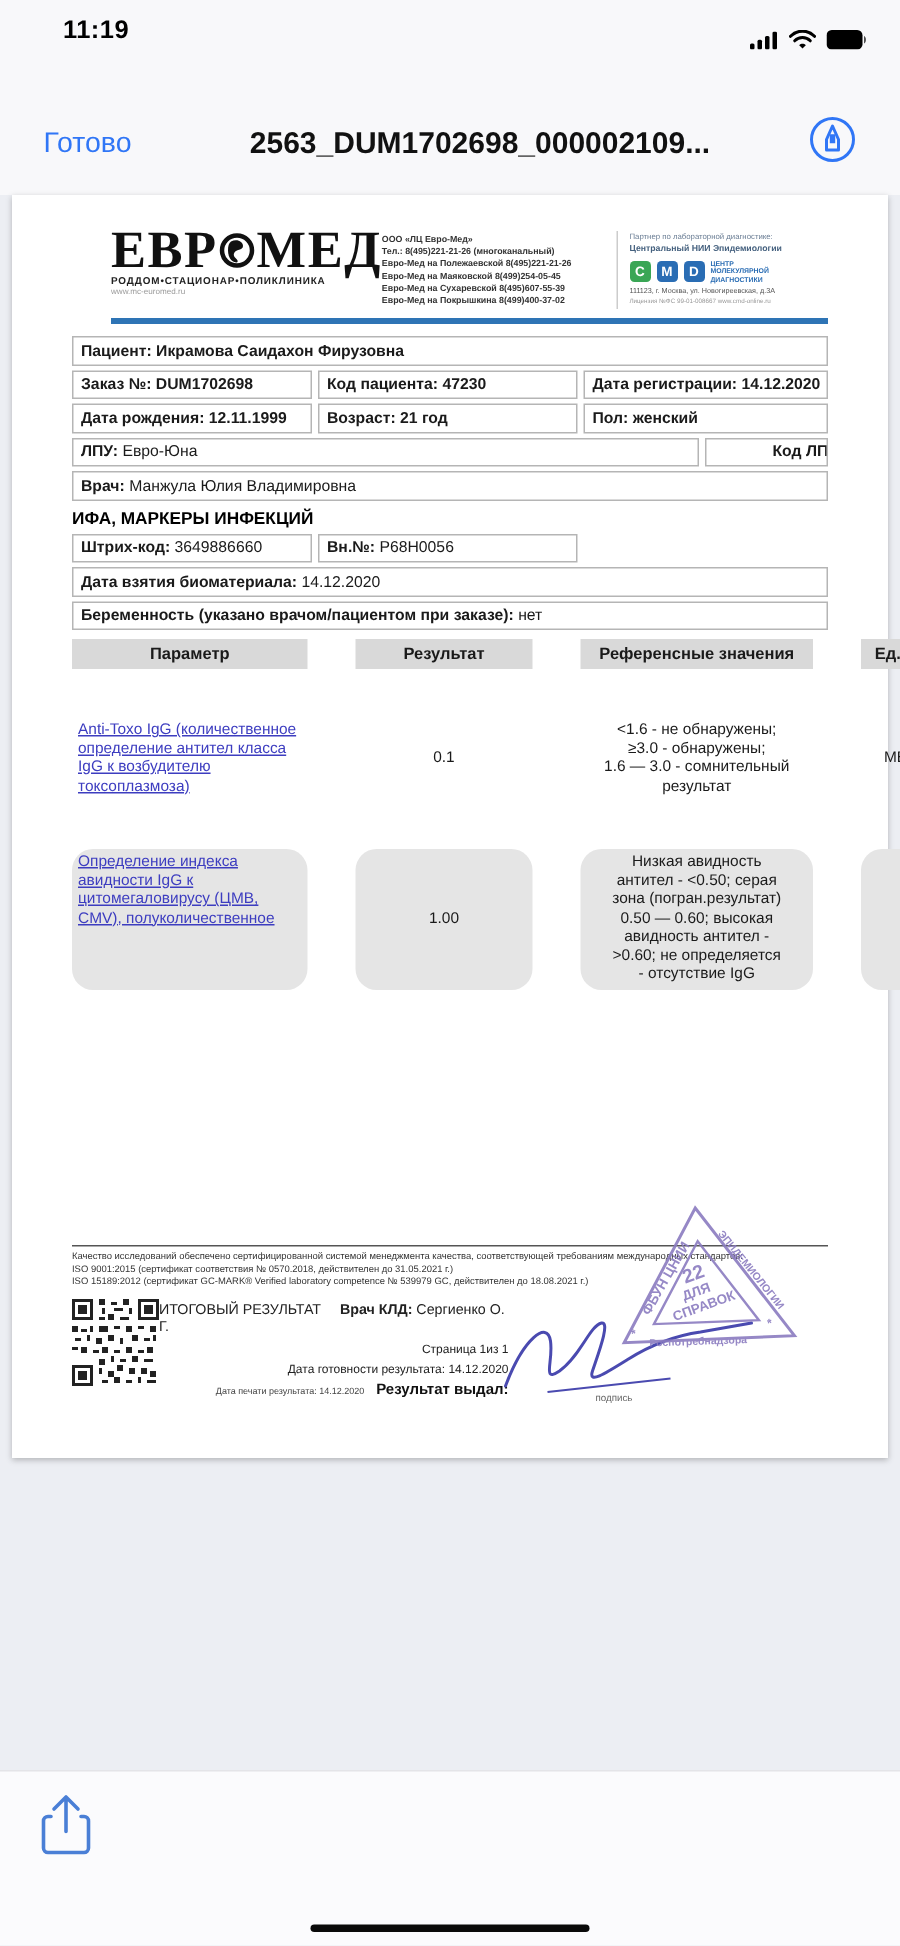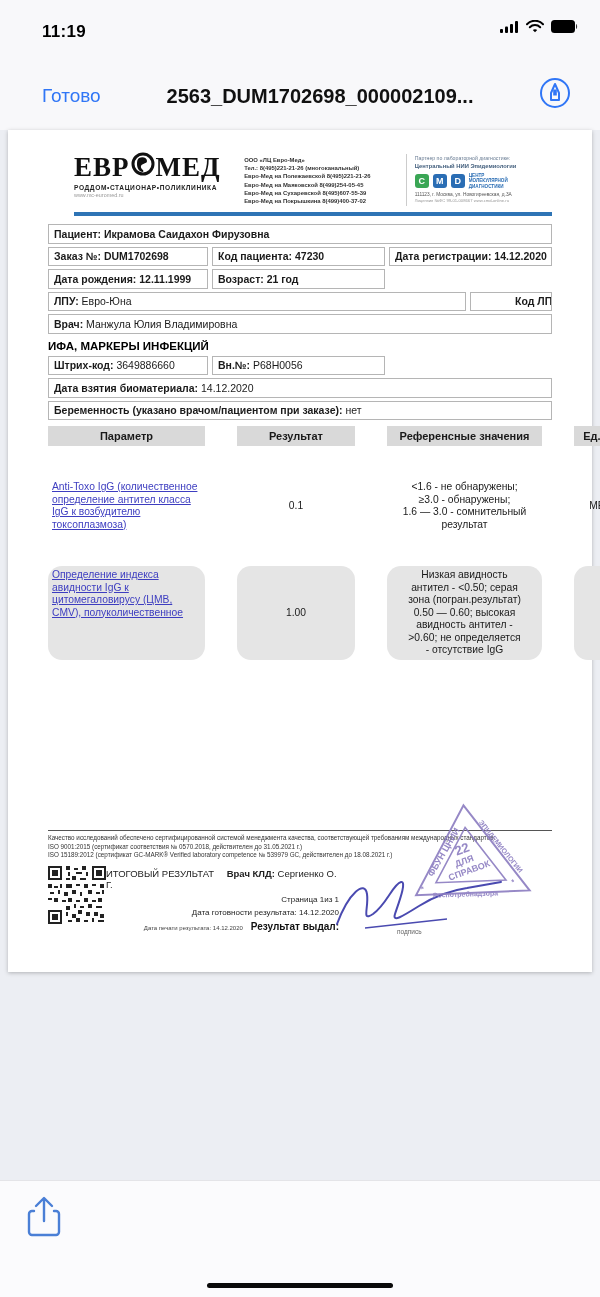--- a/index.html
+++ b/index.html
@@ -3,35 +3,35 @@
 <meta charset="utf-8">
 <style>
   * { margin:0; padding:0; box-sizing:border-box; }
   html,body { width:600px; }
   body { font-family:"Liberation Sans", sans-serif; background:#eceef3; }
   .screen { position:relative; width:600px; height:1297px; background:#eceef3; overflow:hidden; }
 
   
   .topbars { position:absolute; top:0; left:0; width:600px; height:130px; background:#f8f8fa; }
   .statusbar { position:absolute; top:0; left:0; right:0; height:54px; }
-  .time { position:absolute; left:42px; top:22px; width:70px; font-size:17px; font-weight:700; color:#000; letter-spacing:.3px; }
+  .time { position:absolute; left:42px; top:10px; width:70px; font-size:17px; font-weight:700; color:#000; letter-spacing:.3px; }
   .sicons { position:absolute; right:22px; top:20px; display:flex; align-items:center; gap:7px; }
   .navbar { position:absolute; top:70px; left:0; right:0; height:52px; display:flex; align-items:center; }
-  .done-btn { position:absolute; left:42px; font-size:19px; color:#3076f6; }
+  .done-btn { position:absolute; left:29px; font-size:19px; color:#3076f6; }
   .nav-title { position:absolute; left:118px; right:78px; text-align:center; font-size:20px; font-weight:700; color:#111; white-space:nowrap; overflow:hidden; }
   .markup-btn { position:absolute; right:28px; top:6px; width:34px; height:34px; }
 
   
   .page { position:absolute; left:8px; top:130px; width:584px; height:842px; background:#fff;
           box-shadow:0 1px 4px rgba(0,0,0,.25); padding:14px 40px 0 40px; color:#1a1a1a; }
 
   
   .doc-header { display:flex; align-items:flex-start; margin-left:26px; margin-top:8px; }
   .logo-col { width:186px; }
-  .logo-line { display:flex; align-items:flex-start; font-family:"Liberation Serif", serif; font-weight:700; font-size:27px; letter-spacing:1px; color:#111; line-height:30px; }
+  .logo-line { display:flex; align-items:center; font-family:"Liberation Serif", serif; font-weight:700; font-size:35px; letter-spacing:1px; color:#111; line-height:30px; }
   .globe { margin:0 1px; }
   .logo-tag { font-size:6.6px; font-weight:700; letter-spacing:.6px; color:#222; margin-top:2px; }
   .logo-site { font-size:5.4px; color:#999; margin-top:1px; }
   .contacts-col { width:168px; padding-top:4px; }
   .contacts-col div { font-size:5.9px; font-weight:700; color:#333; line-height:8.2px; white-space:nowrap; }
   .vdiv { width:1px; background:#ccc; height:52px; margin:2px 8px 0 8px; }
   .partner-col { width:150px; padding-top:3px; }
   .partner-l1 { font-size:5.2px; color:#6a7d94; line-height:7px; }
   .partner-l2 { font-size:5.8px; color:#44607e; font-weight:700; line-height:8px; }
   .cmd-row { display:flex; align-items:center; gap:4px; margin-top:3px; }
@@ -171,20 +171,21 @@
         <div class="cell w-full"><b>Пациент:</b> <b>Икрамова Саидахон Фирузовна</b></div>
       </div>
       <div class="irow">
         <div class="cell w1"><b>Заказ №:</b> <b>DUM1702698</b></div>
         <div class="cell w2"><b>Код пациента:</b> <b>47230</b></div>
         <div class="cell w3"><b>Дата регистрации:</b> <b>14.12.2020</b></div>
       </div>
       <div class="irow">
         <div class="cell w1"><b>Дата рождения:</b> <b>12.11.1999</b></div>
         <div class="cell w2"><b>Возраст:</b> <b>21 год</b></div>
+        <div class="cell w3"><b>Пол:</b> <b>женский</b></div>
       </div>
       <div class="irow">
         <div class="cell lpu-main"><b>ЛПУ:</b> <span>Евро-Юна</span></div>
         <div class="cell lpu-code"><b>Код ЛПУ:</b> <span>2563</span></div>
       </div>
       <div class="irow">
         <div class="cell w-full"><b>Врач:</b> <span>Манжула Юлия Владимировна</span></div>
       </div>
     </div>
 

